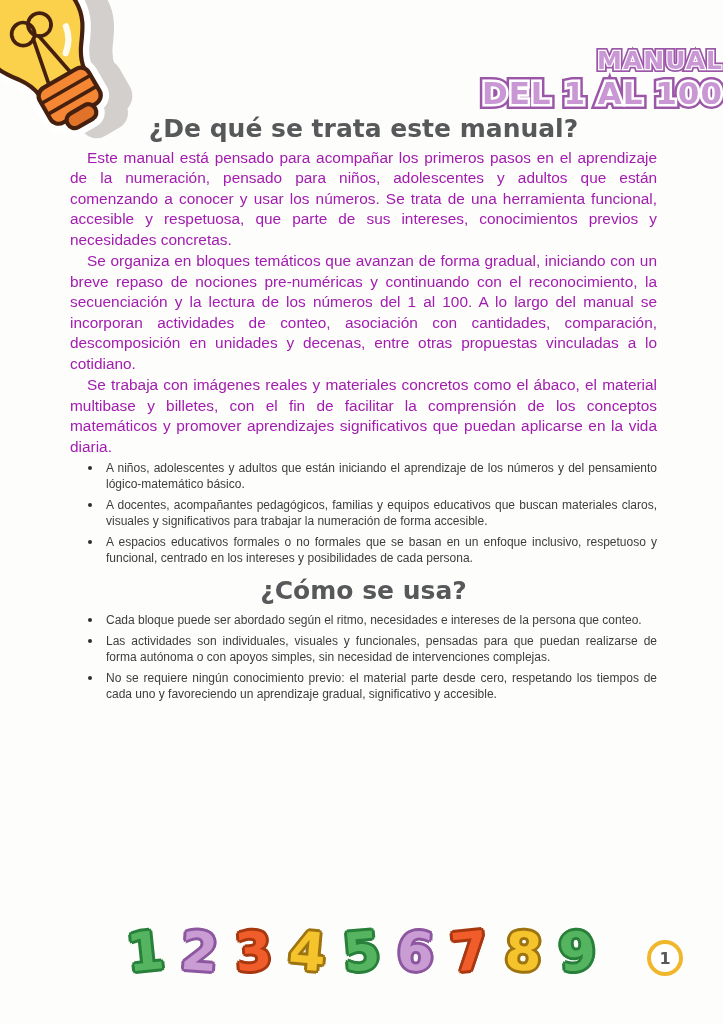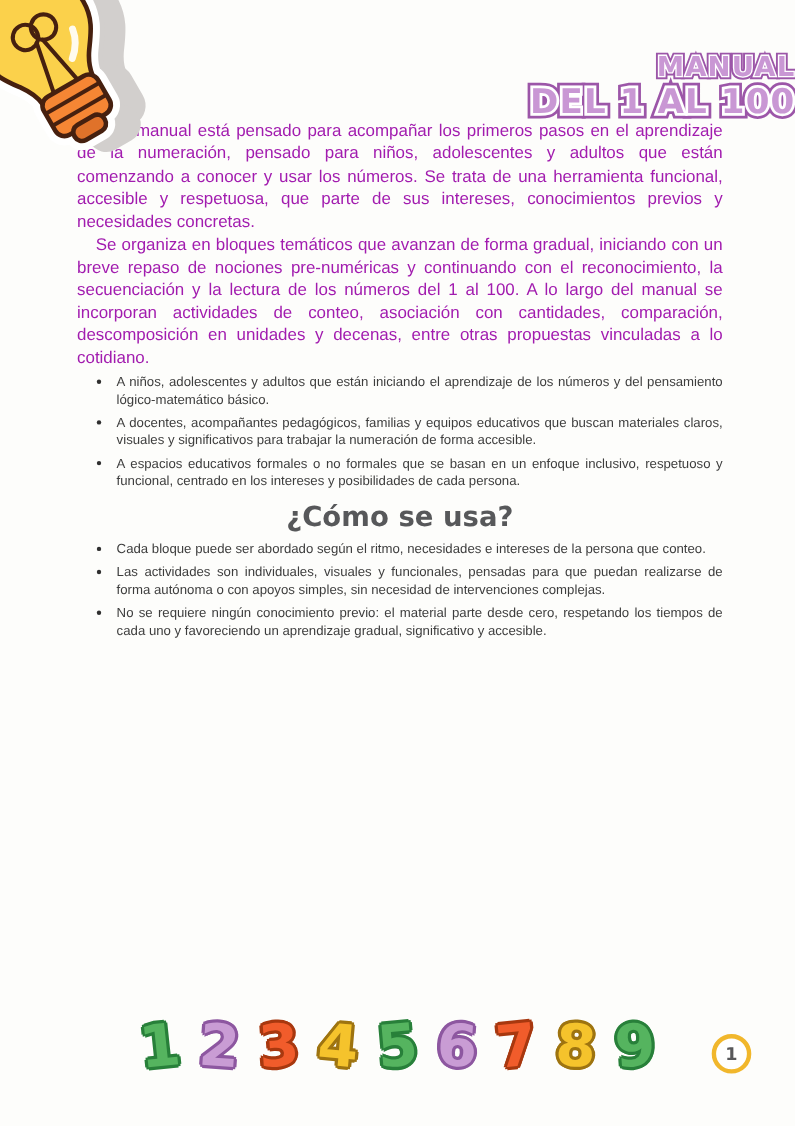--- a/index.html
+++ b/index.html
@@ -120,22 +120,24 @@
   <br>
   <div class="title outline-text">
     <span class="back">DEL 1 AL 100</span>
     <span class="mid">DEL 1 AL 100</span>
     <span class="front">DEL 1 AL 100</span>
   </div>
 </header>
 
 <main>
   <section>
+    <h2>¿De qué se trata este manual?</h2>
     <p>Este manual está pensado para acompañar los primeros pasos en el aprendizaje de la numeración, pensado para niños, adolescentes y adultos que están comenzando a conocer y usar los números. Se trata de una herramienta funcional, accesible y respetuosa, que parte de sus intereses, conocimientos previos y necesidades concretas.</p>
     <p>Se organiza en bloques temáticos que avanzan de forma gradual, iniciando con un breve repaso de nociones pre-numéricas y continuando con el reconocimiento, la secuenciación y la lectura de los números del 1 al 100. A lo largo del manual se incorporan actividades de conteo, asociación con cantidades, comparación, descomposición en unidades y decenas, entre otras propuestas vinculadas a lo cotidiano.</p>
+    <p>Se trabaja con imágenes reales y materiales concretos como el ábaco, el material multibase y billetes, con el fin de facilitar la comprensión de los conceptos matemáticos y promover aprendizajes significativos que puedan aplicarse en la vida diaria.</p>
   </section>
 
   <section>
     <ul>
       <li>A niños, adolescentes y adultos que están iniciando el aprendizaje de los números y del pensamiento lógico-matemático básico.</li>
       <li>A docentes, acompañantes pedagógicos, familias y equipos educativos que buscan materiales claros, visuales y significativos para trabajar la numeración de forma accesible.</li>
       <li>A espacios educativos formales o no formales que se basan en un enfoque inclusivo, respetuoso y funcional, centrado en los intereses y posibilidades de cada persona.</li>
     </ul>
   </section>
 

